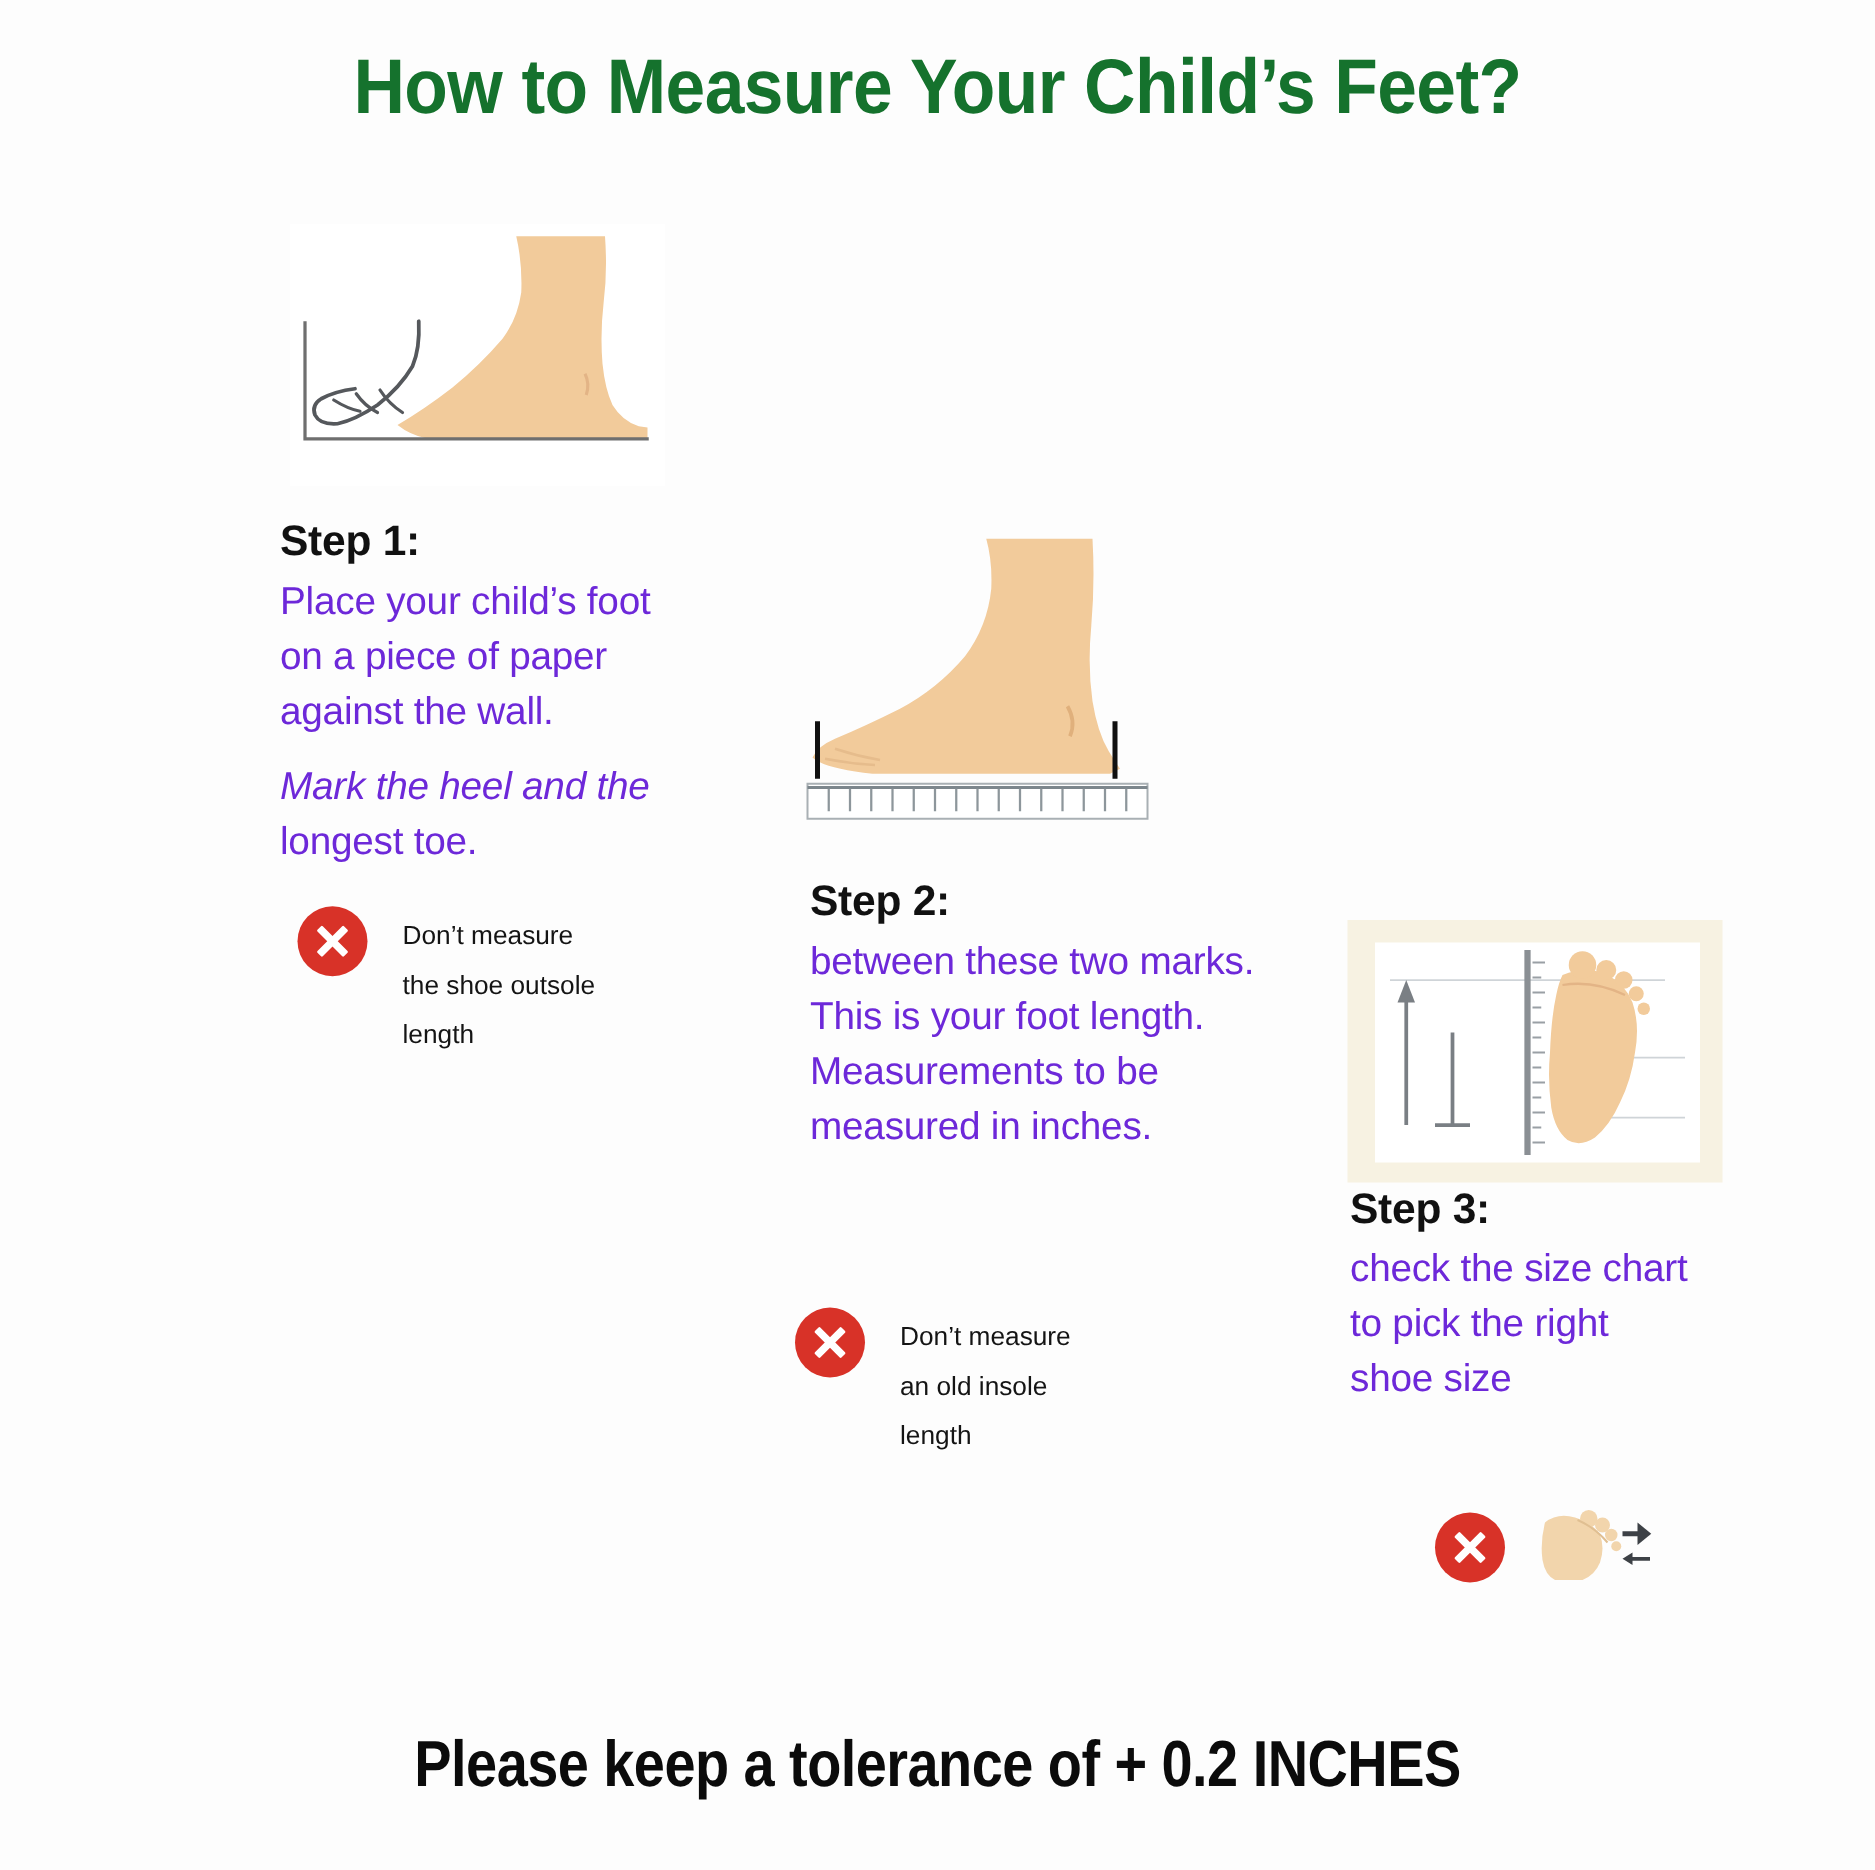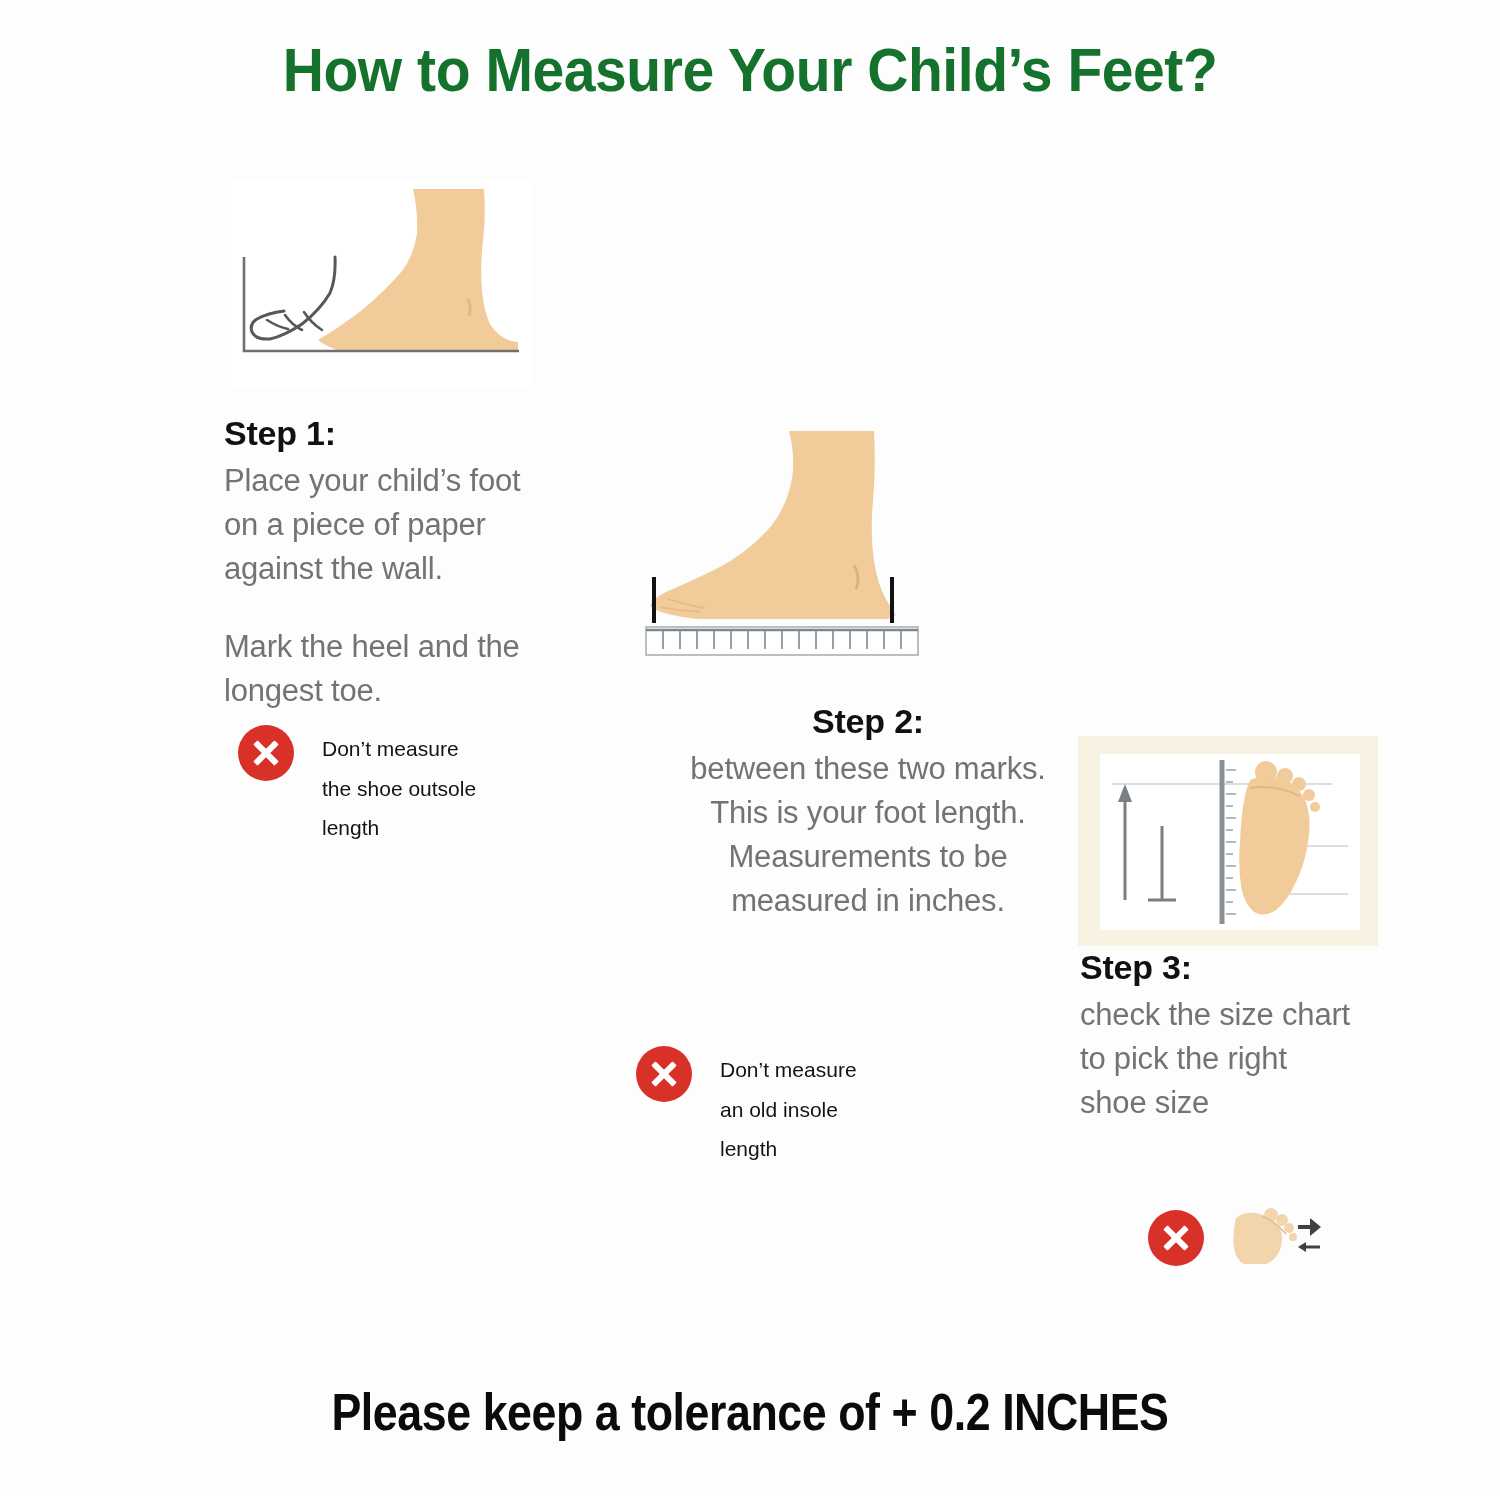--- a/index.html
+++ b/index.html
@@ -57,26 +57,26 @@
   .step-heading {
     font-size: 34px;
     font-weight: bold;
     color: #111111;
     margin: 0 0 6px 0;
     letter-spacing: -0.2px;
   }
   .step-body {
     font-size: 31px;
     line-height: 1.42;
-    color: #737373;
+    color: #6d28d9;
     margin: 0;
     letter-spacing: -0.2px;
   }
   .step-body p { margin: 0; }
-  .step-body p.gap { margin-top: 34px; }
+  .step-body p.gap { margin-top: 16px; font-style: italic; }
 
   
   .warn {
     position: absolute;
     display: flex;
     align-items: flex-start;
   }
   .warn-x {
     width: 56px;
     height: 56px;
@@ -235,21 +235,21 @@
         <line x1="178" y1="206" x2="178" y2="224"></line>
         <line x1="195" y1="206" x2="195" y2="224"></line>
         <line x1="212" y1="206" x2="212" y2="224"></line>
         <line x1="229" y1="206" x2="229" y2="224"></line>
         <line x1="246" y1="206" x2="246" y2="224"></line>
         <line x1="263" y1="206" x2="263" y2="224"></line>
       </g>
     </svg>
   </div>
 
-  <div class="step-block" style="left:648px; top:702px; width:440px;text-align:center;">
+  <div class="step-block" style="left:648px; top:702px; width:440px;">
     <div class="step-heading">Step 2:</div>
     <div class="step-body">
       <p>between these two marks.</p>
       <p>This is your foot length.</p>
       <p>Measurements to be</p>
       <p>measured in inches.</p>
     </div>
   </div>
 
   <div class="warn" style="left:636px; top:1044px;">

